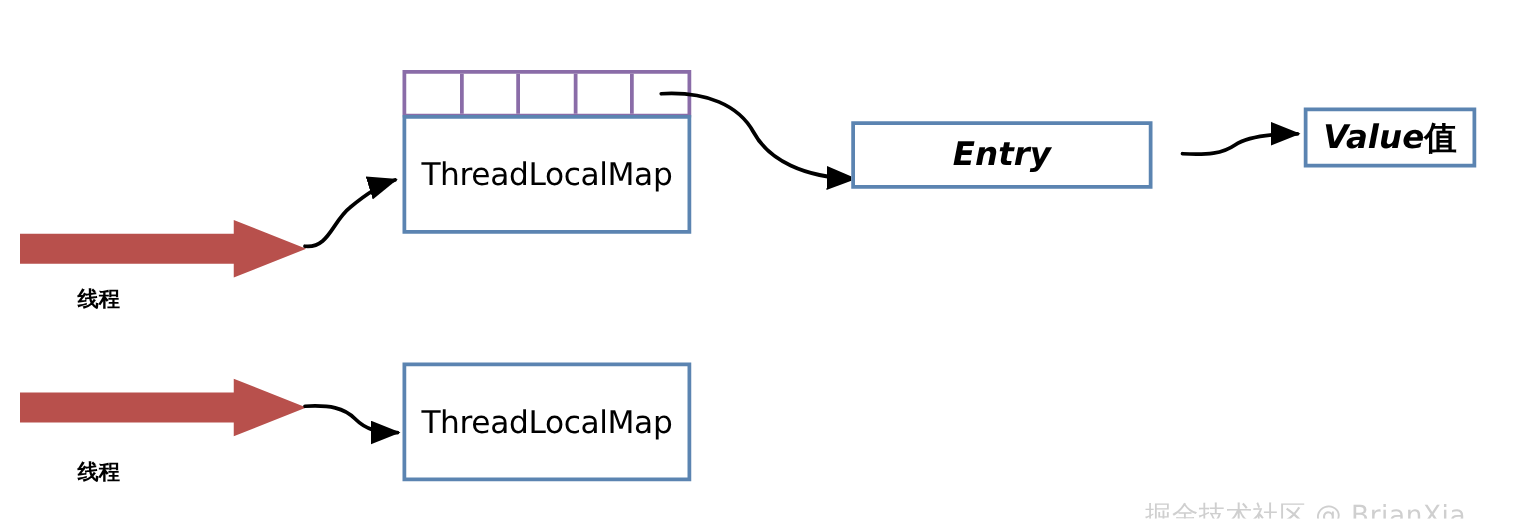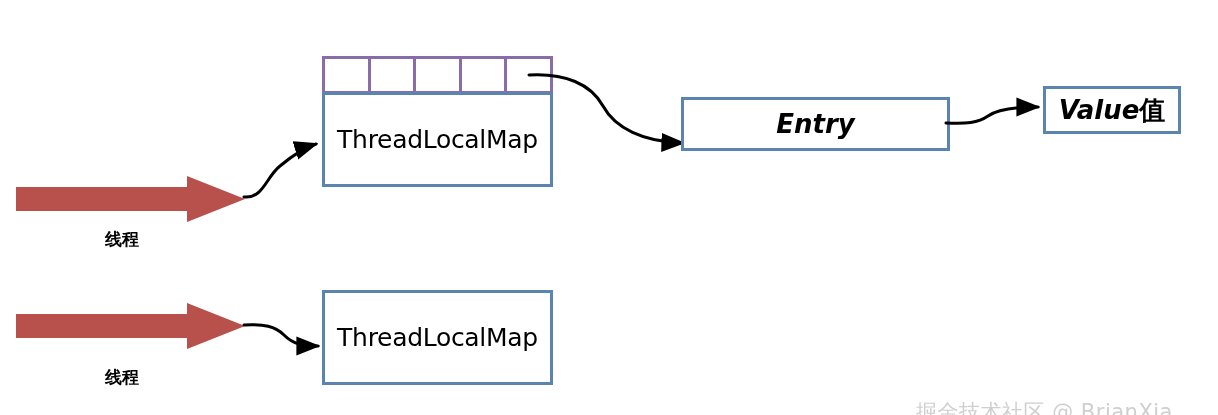--- a/index.html
+++ b/index.html
@@ -73,21 +73,20 @@
 
   
   .thread-arrow { display: block; }
 
   
   .thread-label {
     font-family: Liberation Serif, serif;
     font-weight: bold;
     font-size: 17px;
     color: #000000;
-    text-align: center;
     white-space: nowrap;
   }
 
   
   .watermark {
     font-family: "DejaVu Sans", sans-serif;
     font-size: 21px;
     color: #cfcfcf;
     white-space: nowrap;
     letter-spacing: 0.5px;
@@ -134,21 +133,21 @@
     <svg width="180" height="92" viewBox="0 0 180 92">
       <defs>
         <marker id="ah2" markerWidth="9" markerHeight="9" refX="7.2" refY="3.2" orient="auto" markerUnits="strokeWidth">
           <path d="M0,0 L8,3.2 L0,6.4 z" fill="#000000"></path>
         </marker>
       </defs>
       <path d="M4,9 C40,7 66,18 78,40 C90,62 118,76 158,77" fill="none" stroke="#000000" stroke-width="3" stroke-linecap="round" marker-end="url(#ah2)"></path>
     </svg>
   </div>
 
-  <div class="abs box" style="left:681px; top:97px; width:269px; height:54px;">
+  <div class="abs box" style="left:681px; top:97px; width:241px; height:54px;">
     <div class="box-label">
       <span class="hand">Entry</span>
     </div>
   </div>
 
   <div class="abs" style="left:944px; top:98px;">
     <svg width="108" height="40" viewBox="0 0 108 40">
       <defs>
         <marker id="ah3" markerWidth="9" markerHeight="9" refX="7.2" refY="3.2" orient="auto" markerUnits="strokeWidth">
           <path d="M0,0 L8,3.2 L0,6.4 z" fill="#000000"></path>

